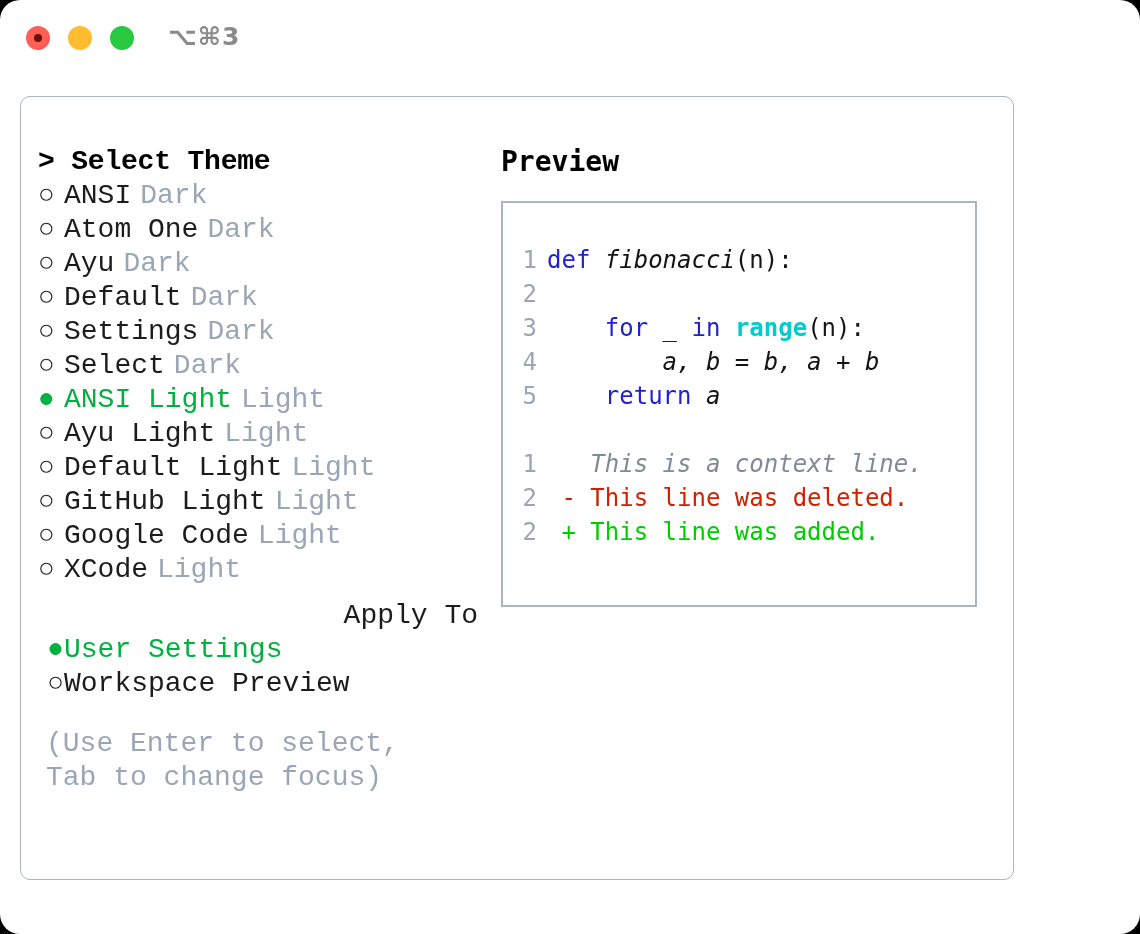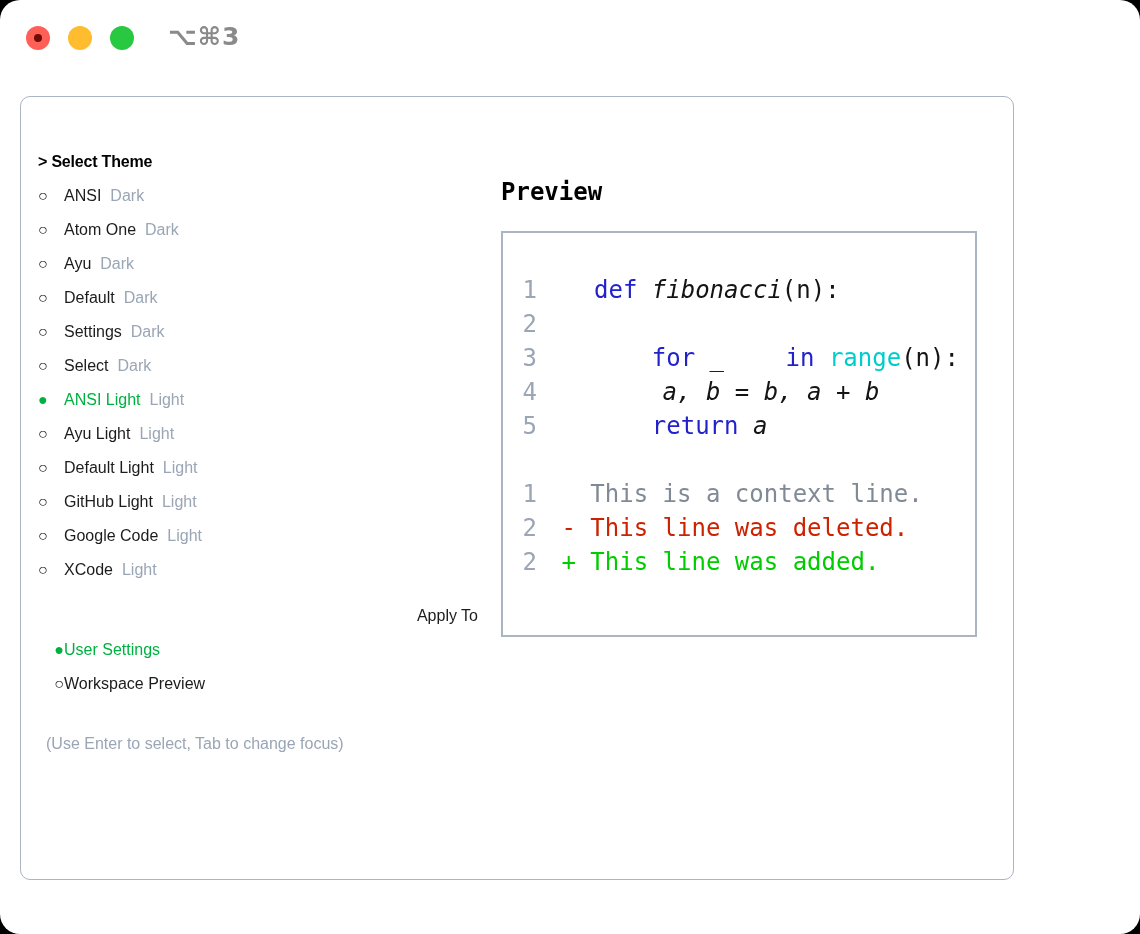--- a/index.html
+++ b/index.html
@@ -76,22 +76,22 @@
     background: #ffffff;
   }
 
   
   #left-pane {
     position: absolute;
     left: 17px; top: 48px;
     width: 440px;
   }
   .mono-line {
-    font-family: Liberation Sans, sans-serif;
-    font-size: 16px;
+    font-family: Liberation Mono, monospace;
+    font-size: 28px;
     line-height: 34px;
     white-space: pre;
     color: #1c1c1c;
   }
   #section-title-theme {
     font-weight: 700;
     color: #000000;
     letter-spacing: -0.2px;
   }
   .theme-row {
@@ -137,26 +137,25 @@
   }
 
   
   #right-pane {
     position: absolute;
     left: 480px; top: 48px;
     width: 480px;
   }
   #preview-title {
     font-family: "DejaVu Sans Mono", "Liberation Mono", monospace;
-    font-size: 24px;
+    font-size: 28px;
     line-height: 34px;
     font-weight: 700;
     color: #000000;
     white-space: pre;
-    margin-top: 30px;
   }
   #preview-box {
     margin-top: 22px;
     width: 476px;
     height: 406px;
     box-sizing: border-box;
     border: 2px solid #aab4c2;
     background: #ffffff;
     padding: 40px 0 0 0;
   }
@@ -172,26 +171,26 @@
     display: inline-block;
     width: 44px;
     flex: 0 0 44px;
     text-align: right;
     color: #9aa5b5;
     padding-right: 10px;
     box-sizing: border-box;
   }
   .code-text { white-space: pre; }
   .gap { height: 34px; }
-  .tok-kw    { color: #2222cc; margin-left: 47px; }
-  .tok-fn    { color: #00cccc; }
+  .tok-kw    { color: #2222cc; }
+  .tok-fn    { color: #00cccc; font-weight: bold; }
   .tok-num   { color: #00cc00; }
   .tok-plain { color: #141414; font-style: italic; }
   .tok-punct { color: #141414; }
-  .diff-ctx { color: #808a96; }
+  .diff-ctx { color: #808a96; font-style: italic; }
   .diff-del { color: #cc2200; }
   .diff-add { color: #00cc00; }
 </style>
 </head>
 <body>
 
 <div id="page">
 
   <div id="titlebar">
     <div class="lights">

